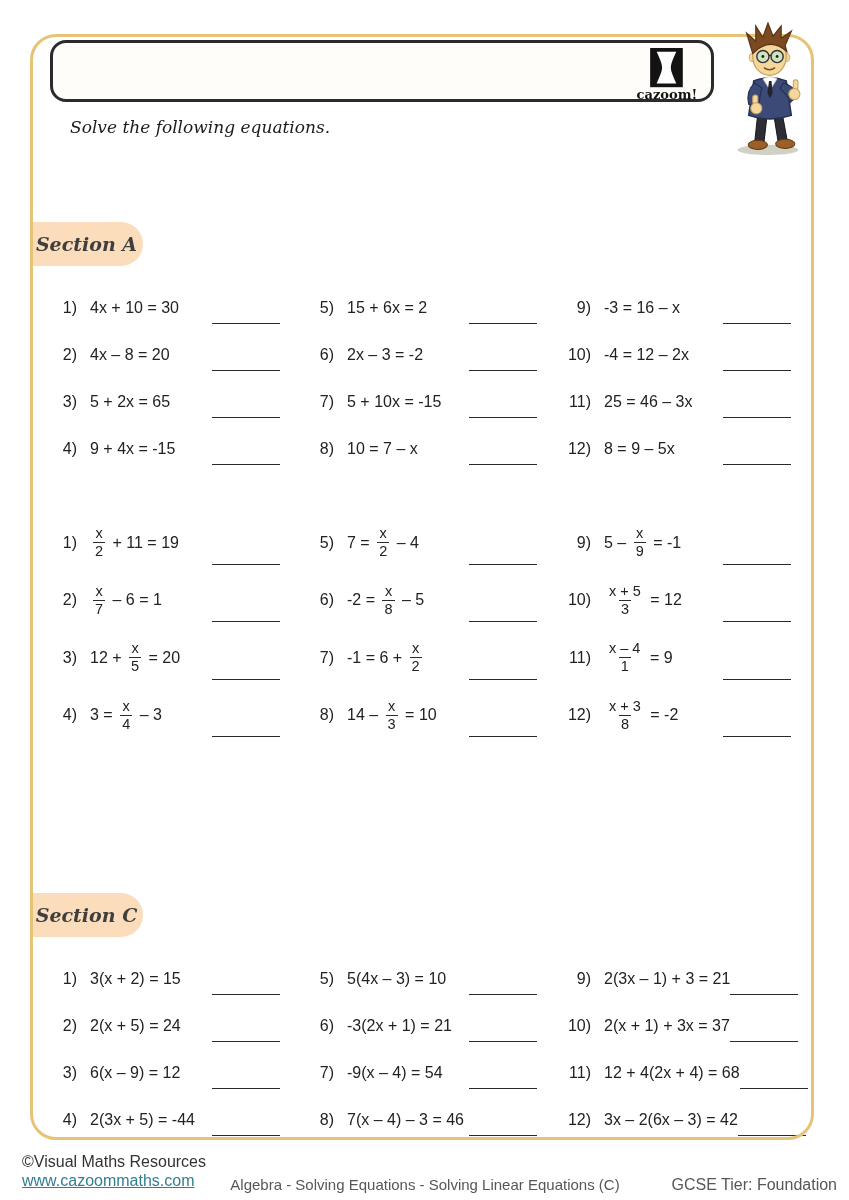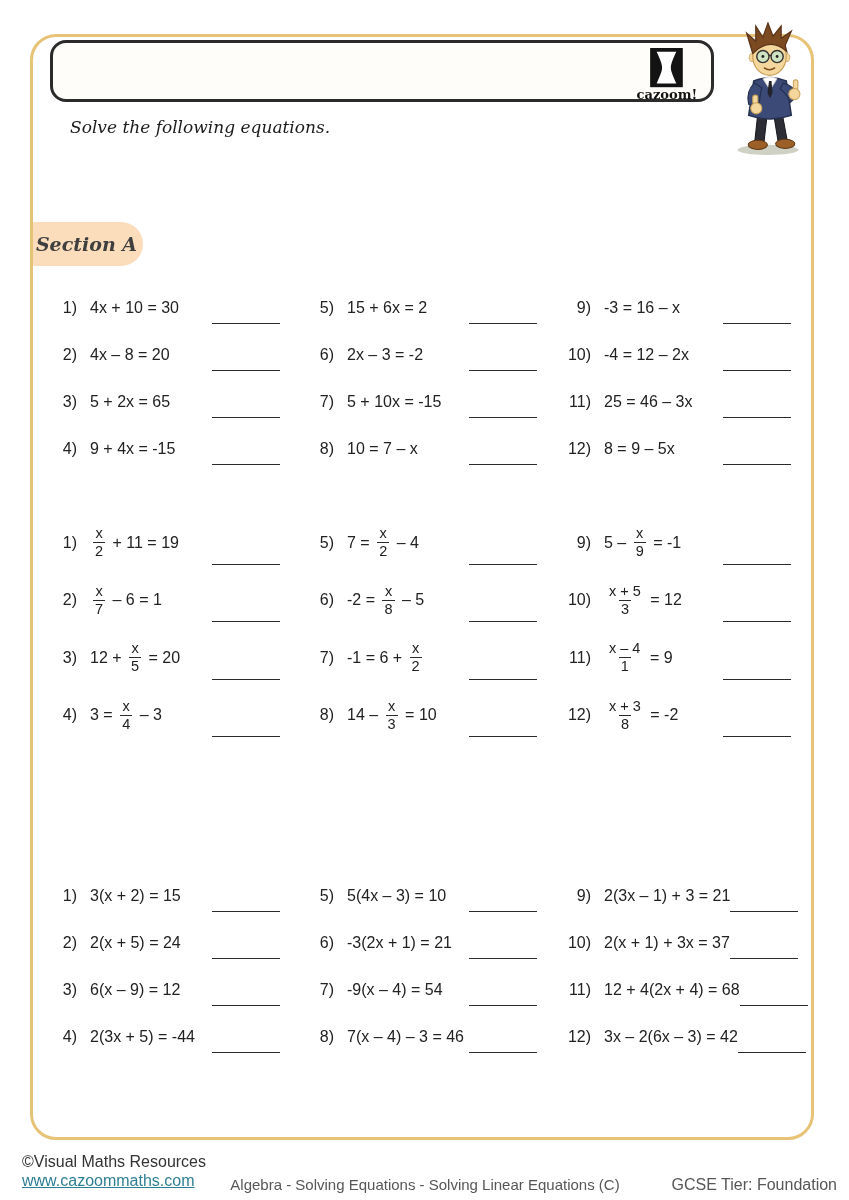--- a/index.html
+++ b/index.html
@@ -327,20 +327,23 @@
     <span class="qeq">
           <span class="frac"><span class="fnum">x + 3</span><span class="fden">8</span></span>
           <span> = -2</span>
         </span>
     <span class="blank"></span>
   </div>
 </div>
 </section>
 
 <section class="section section-c">
+  <div class="tab">
+    <span>Section C</span>
+  </div>
   <div class="qgrid">
   <div class="q">
     <span class="qnum">1)</span>
     <span class="qeq">
           <span>3(x + 2) = 15</span>
         </span>
     <span class="blank"></span>
   </div>
 
   <div class="q">

